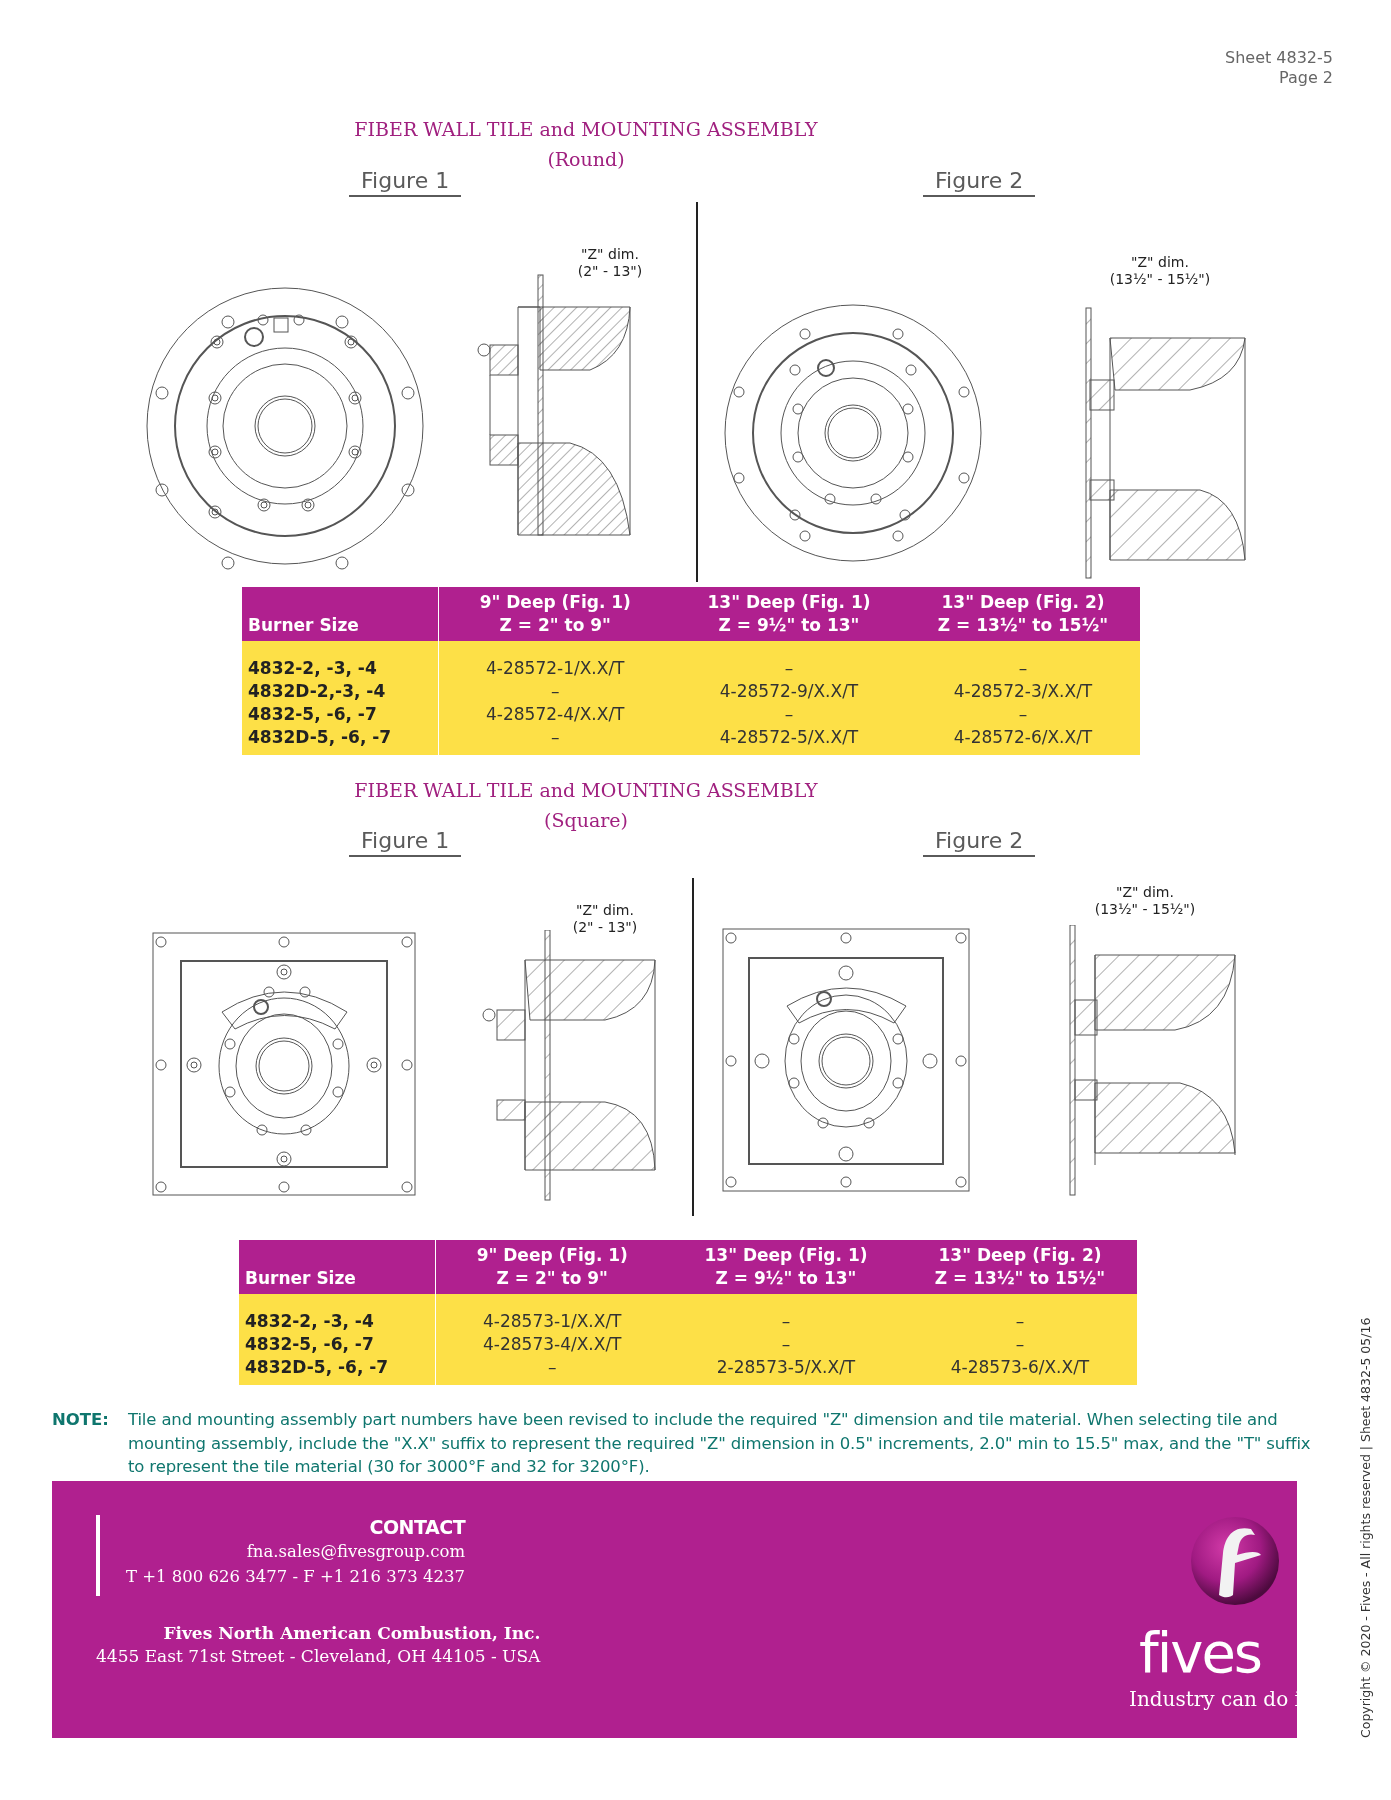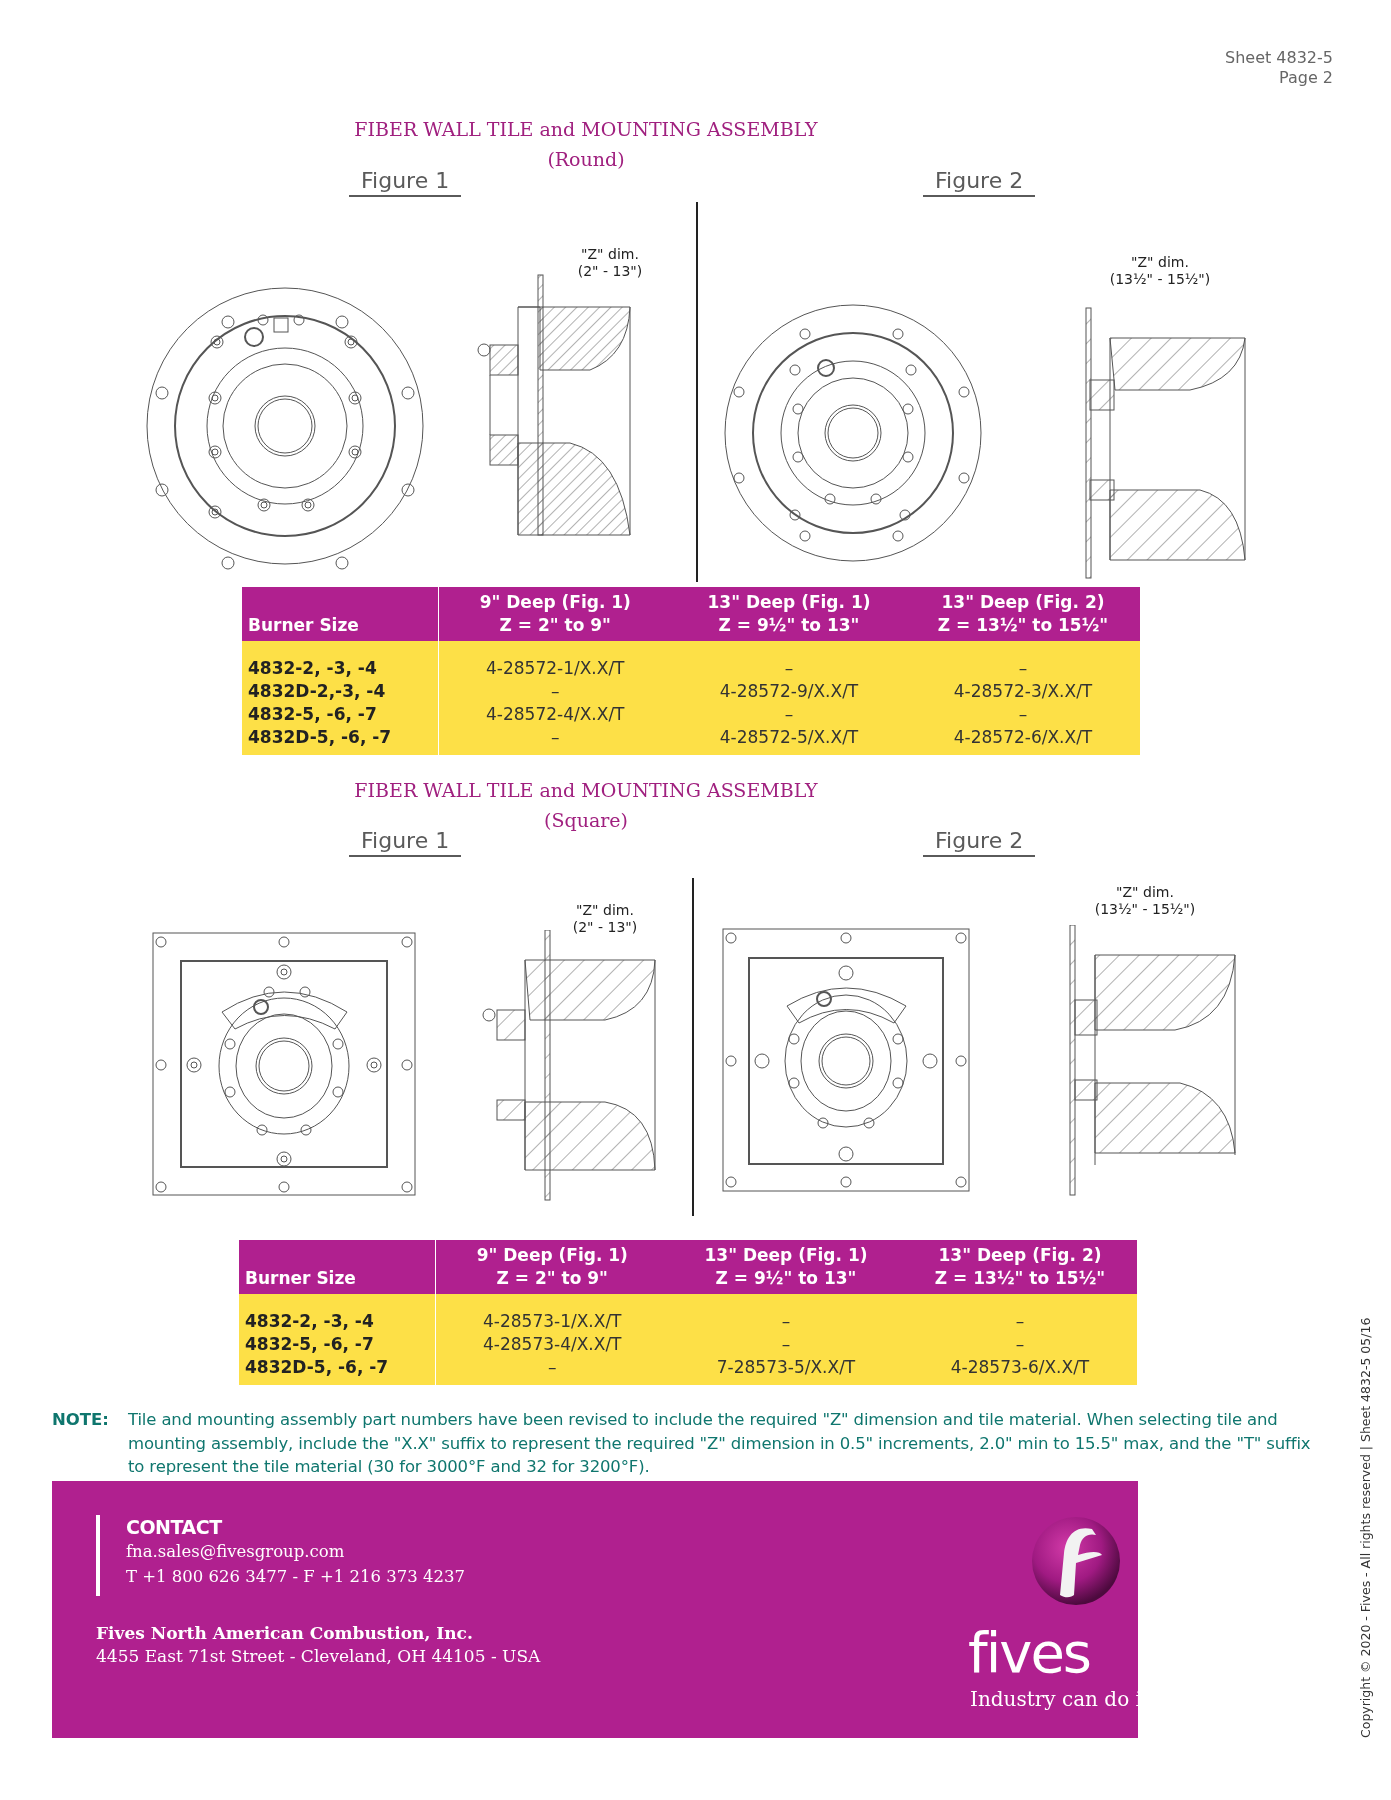--- a/index.html
+++ b/index.html
@@ -30,31 +30,31 @@
     color: #333; padding: 0 6px; }
   table.parts td.first { text-align: left; font-weight: bold; color: #222; border-right: 1.5px solid #fff; }
   table.parts tr.spacer td { height: 16px; line-height: 16px; }
   table.parts tr.last td { padding-bottom: 6px; }
 
   .note { position: absolute; left: 52px; top: 1408px; width: 1270px; font-size: 16.5px; line-height: 23.5px;
     color: #0f766e; font-family: "DejaVu Sans", sans-serif; }
   .note .note-label { position: absolute; left: 0; top: 0; font-weight: bold; }
   .note .note-text { margin-left: 76px; display: block; letter-spacing: -0.15px; }
 
-  .footer { position: absolute; left: 52px; top: 1481px; width: 1086px; height: 257px; background: #b0208f; color: #fff; }
+  .footer { position: absolute; left: 52px; top: 1481px; width: 1245px; height: 257px; background: #b0208f; color: #fff; text-align: right; }
   .contact-block { position: absolute; left: 44px; top: 34px; border-left: 4px solid #fff; padding-left: 26px; height: 81px; }
   .contact-title { font-family: "DejaVu Sans", sans-serif; font-weight: bold; font-size: 19px; line-height: 24px; letter-spacing: -0.5px; }
   .contact-line { font-family: "DejaVu Serif", serif; font-size: 16.5px; line-height: 25px; }
   .company { position: absolute; left: 44px; top: 141px; font-family: "DejaVu Serif", serif; }
   .company .cname { font-weight: bold; font-size: 17px; line-height: 23px; }
   .company .caddr { font-size: 17px; line-height: 23px; }
   .company .cweb { font-weight: bold; font-size: 17px; line-height: 23px; }
 
   .brand { position: absolute; right: 14px; top: 34px; width: 200px; height: 200px; }
-  .brand-word { position: absolute; left: 44px; top: 108px; font-family: "DejaVu Sans", sans-serif; font-size: 56px;
+  .brand-word { position: absolute; left: 56px; top: 108px; font-family: "DejaVu Sans", sans-serif; font-size: 56px;
     line-height: 60px; color: #fff; letter-spacing: -2px; font-weight: normal; }
   .brand-tag { position: absolute; left: 46px; top: 172px; font-family: "DejaVu Serif", serif; font-size: 20px; color: #fff; white-space: nowrap; }
 
   .copyright { position: absolute; left: 1358px; top: 1738px; transform-origin: 0 0; transform: rotate(-90deg);
     font-size: 12.5px; color: #333; white-space: nowrap; font-family: "DejaVu Sans", sans-serif; }
 </style>
 </head>
 <body>
 
 <div class="sheet-ref">
@@ -385,21 +385,21 @@
     </tr>
     <tr>
       <td class="first">4832-5, -6, -7</td>
       <td>4-28573-4/X.X/T</td>
       <td>–</td>
       <td>–</td>
     </tr>
     <tr class="last">
       <td class="first">4832D-5, -6, -7</td>
       <td>–</td>
-      <td>7-28573-5/X.X/T</td>
+      <td>2-28573-5/X.X/T</td>
       <td>4-28573-6/X.X/T</td>
     </tr>
   </tbody>
 </table>
 
 <div class="note">
   <span class="note-label">NOTE:</span>
   <span class="note-text">Tile and mounting assembly part numbers have been revised to include the required "Z" dimension and tile material. When selecting tile and mounting assembly, include the "X.X" suffix to represent the required "Z" dimension in 0.5" increments, 2.0" min to 15.5" max, and the "T" suffix to represent the tile material (30 for 3000°F and 32 for 3200°F).</span>
 </div>
 

